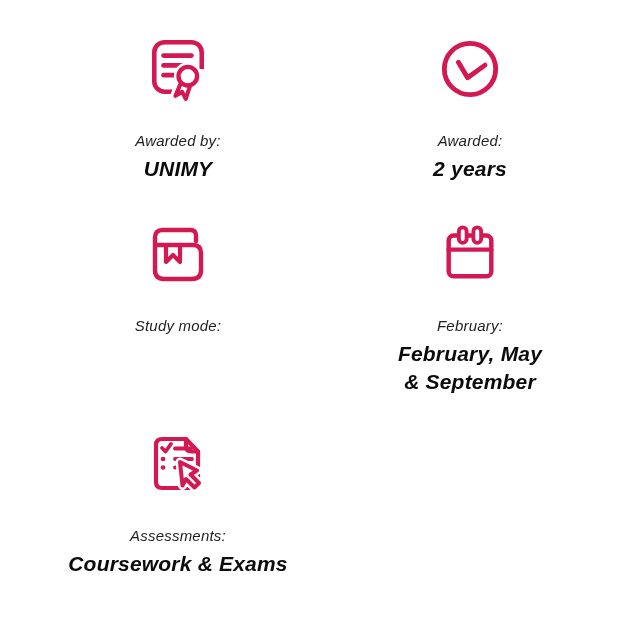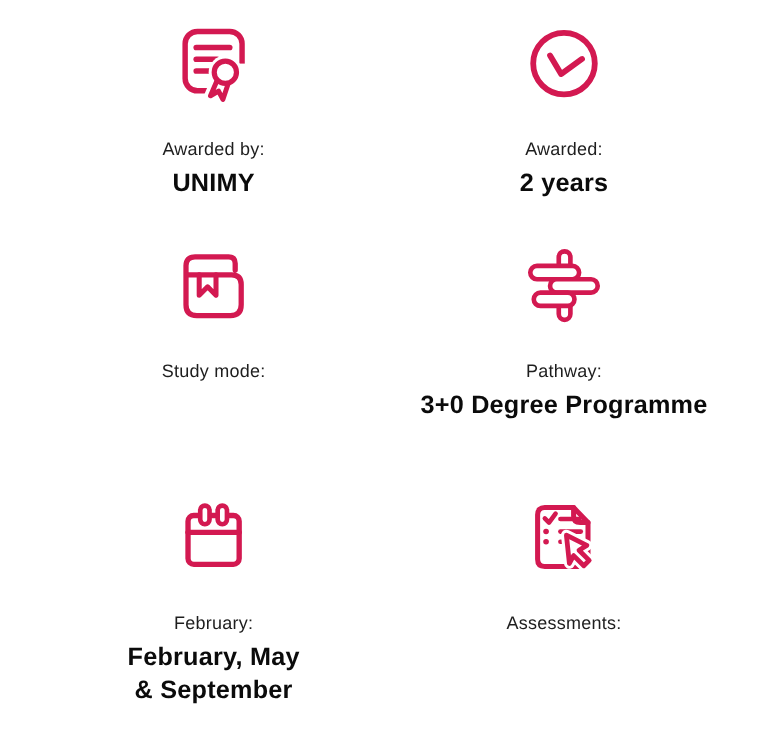--- a/index.html
+++ b/index.html
@@ -3,24 +3,25 @@
 <meta charset="utf-8">
 <style>
   :root { --accent:#d31951; --label:#1e1e1e; --value:#0b0b0b; --bg:#ffffff; }
   * { margin:0; padding:0; box-sizing:border-box; }
   html,body { background:var(--bg); }
   body {
     width:637px; height:620px; overflow:hidden;
     font-family:"Liberation Sans", sans-serif;
   }
   .info-grid {
-    margin-left:32px; padding-top:19px; width:584px;
+    margin-left:32px; padding-top:35px; width:584px;
     display:grid;
     grid-template-columns:292px 292px;
     grid-template-rows:185px 210px auto;
+    font-style:italic;
   }
   .info-card {
     display:flex; flex-direction:column; align-items:center; text-align:center;
   }
   .icon-wrap {
     height:68px; display:flex; align-items:center; justify-content:center;
     color:var(--accent);
   }
   .label {
     margin-top:30px;
@@ -70,32 +71,20 @@
   <div class="info-card">
     <div class="icon-wrap">
       <svg width="64" height="64" viewBox="0 0 64 64" fill="none" stroke="currentColor" stroke-linecap="round" stroke-linejoin="round">
         <path d="M50,19 V13.5 Q50,8 44.5,8 H16.5 Q9,8 9,15.5 V48 Q9,57 18,57 H46 Q55,57 55,48 V31 Q55,23 47,23 H9.2" stroke-width="4.4"></path>
         <path d="M20,23 V40 L27,33 L34,40 V23" stroke-width="4.2"></path>
       </svg>
     </div>
     <div class="label">Study mode:</div>
   </div>
 
-  <div class="info-card">
-    <div class="icon-wrap">
-      <svg width="62" height="62" viewBox="0 0 64 64" fill="none" stroke="currentColor" stroke-linecap="round" stroke-linejoin="round">
-        <rect x="27.5" y="2.5" width="10" height="59" rx="5" stroke-width="4" fill="#ffffff"></rect>
-        <rect x="3" y="15" width="42" height="11.5" rx="5.75" stroke-width="4" fill="#ffffff"></rect>
-        <rect x="20" y="26.5" width="41" height="11.5" rx="5.75" stroke-width="4" fill="#ffffff"></rect>
-        <rect x="6" y="38" width="35" height="11.5" rx="5.75" stroke-width="4" fill="#ffffff"></rect>
-      </svg>
-    </div>
-    <div class="label">Pathway:</div>
-    <div class="value">3+0 Degree Programme</div>
-  </div>
 
   <div class="info-card">
     <div class="icon-wrap">
       <svg width="62" height="62" viewBox="0 0 64 64" fill="none" stroke="currentColor" stroke-linecap="round" stroke-linejoin="round">
         <rect x="10" y="13" width="44" height="42" rx="5" stroke-width="4.6"></rect>
         <path d="M10,27.5 H54" stroke-width="4.6"></path>
         <rect x="20.5" y="4.5" width="8" height="16" rx="4" stroke-width="4" fill="#ffffff"></rect>
         <rect x="35.5" y="4.5" width="8" height="16" rx="4" stroke-width="4" fill="#ffffff"></rect>
       </svg>
     </div>
@@ -113,15 +102,16 @@
         <path d="M17,27 L17.1,27" stroke-width="4.6"></path>
         <path d="M17,35.5 L17.1,35.5" stroke-width="4.6"></path>
         <path d="M29,16.5 H45" stroke-width="3.8"></path>
         <path d="M29,27 H46" stroke-width="3.8"></path>
         <path d="M29,35.5 H41" stroke-width="3.8"></path>
         <path d="M34,30 L51,38.5 L44.5,42.5 L53,51 L48.5,55.5 L40,47 L36.5,53.5 Z" stroke="#ffffff" stroke-width="9" fill="#ffffff"></path>
         <path d="M34,30 L51,38.5 L44.5,42.5 L53,51 L48.5,55.5 L40,47 L36.5,53.5 Z" stroke-width="4" fill="#ffffff"></path>
       </svg>
     </div>
     <div class="label">Assessments:</div>
+    <div class="value">Coursework &amp; Exams</div>
   </div>
 
 </div>
 
 </body></html>

